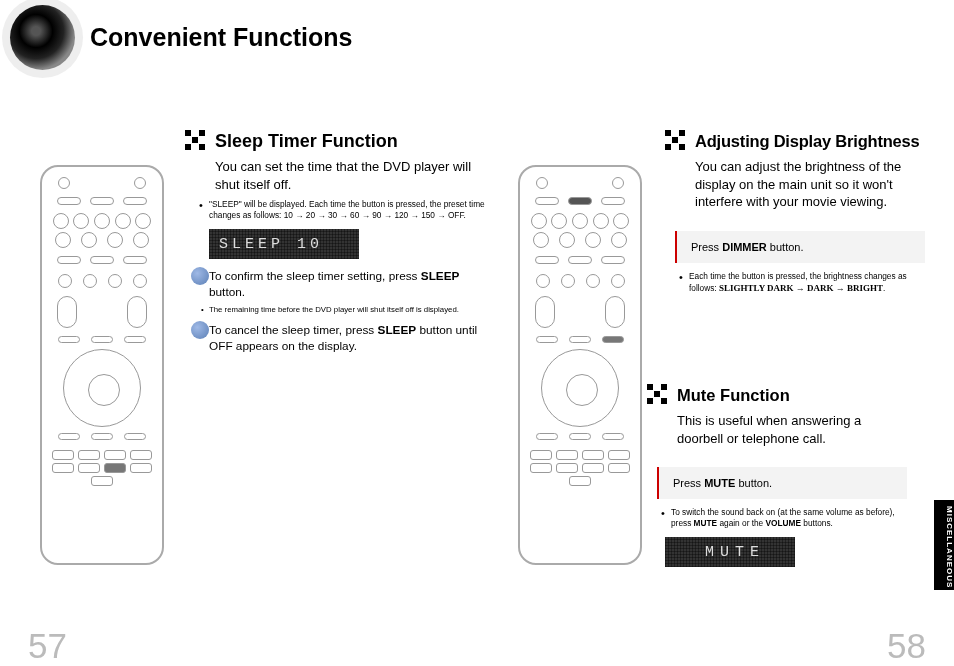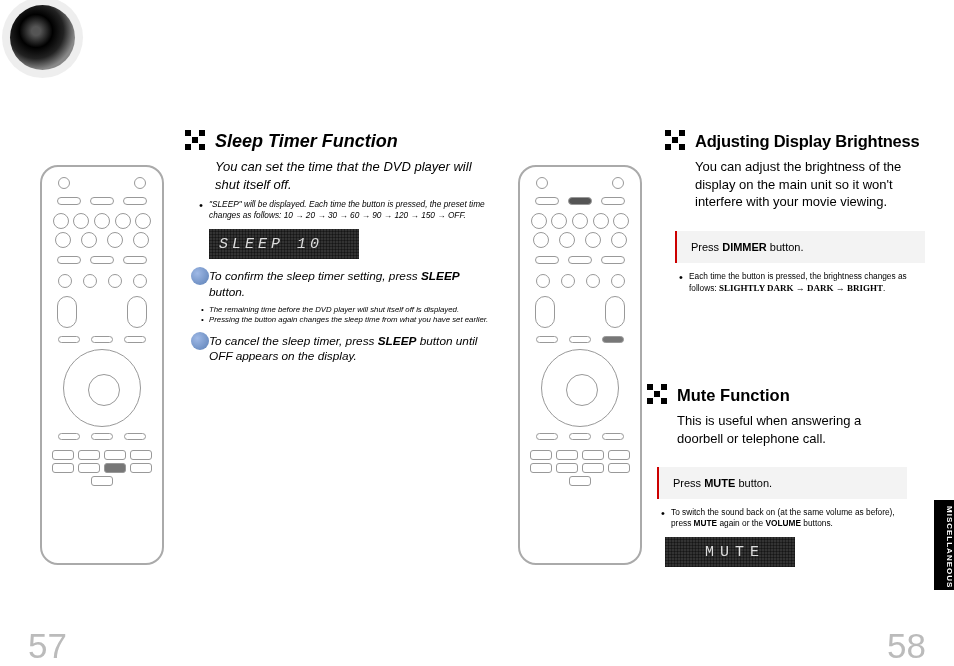--- a/index.html
+++ b/index.html
@@ -56,21 +56,21 @@
     margin: 4px auto; position: relative;
   }
   .dpad::after {
     content:""; position:absolute; top:24px; left:24px; width:30px; height:30px;
     border:1.4px solid #999; border-radius:50%;
   }
 
   .section {
     position: absolute;
   }
-  .sec-sleep  { top: 130px; left: 185px; width: 310px; font-style: italic; }
+  .sec-sleep  { top: 130px; left: 185px; width: 310px; }
   .sec-bright { top: 130px; left: 665px; width: 260px; }
   .sec-mute   { top: 384px; left: 647px; width: 260px; }
 
   .section-heading {
     display: flex;
     align-items: center;
     font-size: 18px;
     font-weight: bold;
     margin-bottom: 6px;
   }
@@ -157,20 +157,21 @@
     font-weight: bold;
   }
 
   .serif { font-family: "Times New Roman", serif; font-weight: bold; font-size: 9px; }
 </style>
 </head>
 <body>
 
 <div class="header">
   <div class="speaker-icon"></div>
+  <div class="page-title">Convenient Functions</div>
 </div>
 
 <div class="remote left">
   <div class="remote-row">
       <div class="rcircle" style="width:12px;height:12px"></div>
       <div style="width:40px"></div>
       <div class="rcircle" style="width:12px;height:12px"></div>
     </div>
   <div class="remote-row" style="margin-top:4px">
       <div class="rbar" style="width:24px;height:8px;border-radius:4px"></div>
@@ -310,21 +311,20 @@
   <ul class="bullets">
     <li>"SLEEP" will be displayed. Each time the button is pressed, the preset time changes as follows: 10 → 20 → 30 → 60 → 90 → 120 → 150 → OFF.</li>
   </ul>
   <div class="display-lcd">SLEEP  10</div>
 
   <div class="circled">
     <span>To confirm the sleep timer setting, press </span><b>SLEEP</b><span> button.</span>
   </div>
   <ul class="sub-bullets">
     <li>The remaining time before the DVD player will shut itself off is displayed.</li>
-    <li>Pressing the button again changes the sleep time from what you have set earlier.</li>
   </ul>
 
   <div class="circled">
     <span>To cancel the sleep timer, press </span><b>SLEEP</b><span> button until OFF appears on the display.</span>
   </div>
 </div>
 
 <div class="section sec-bright">
   <div class="section-heading">
     <div class="chev-icon">

